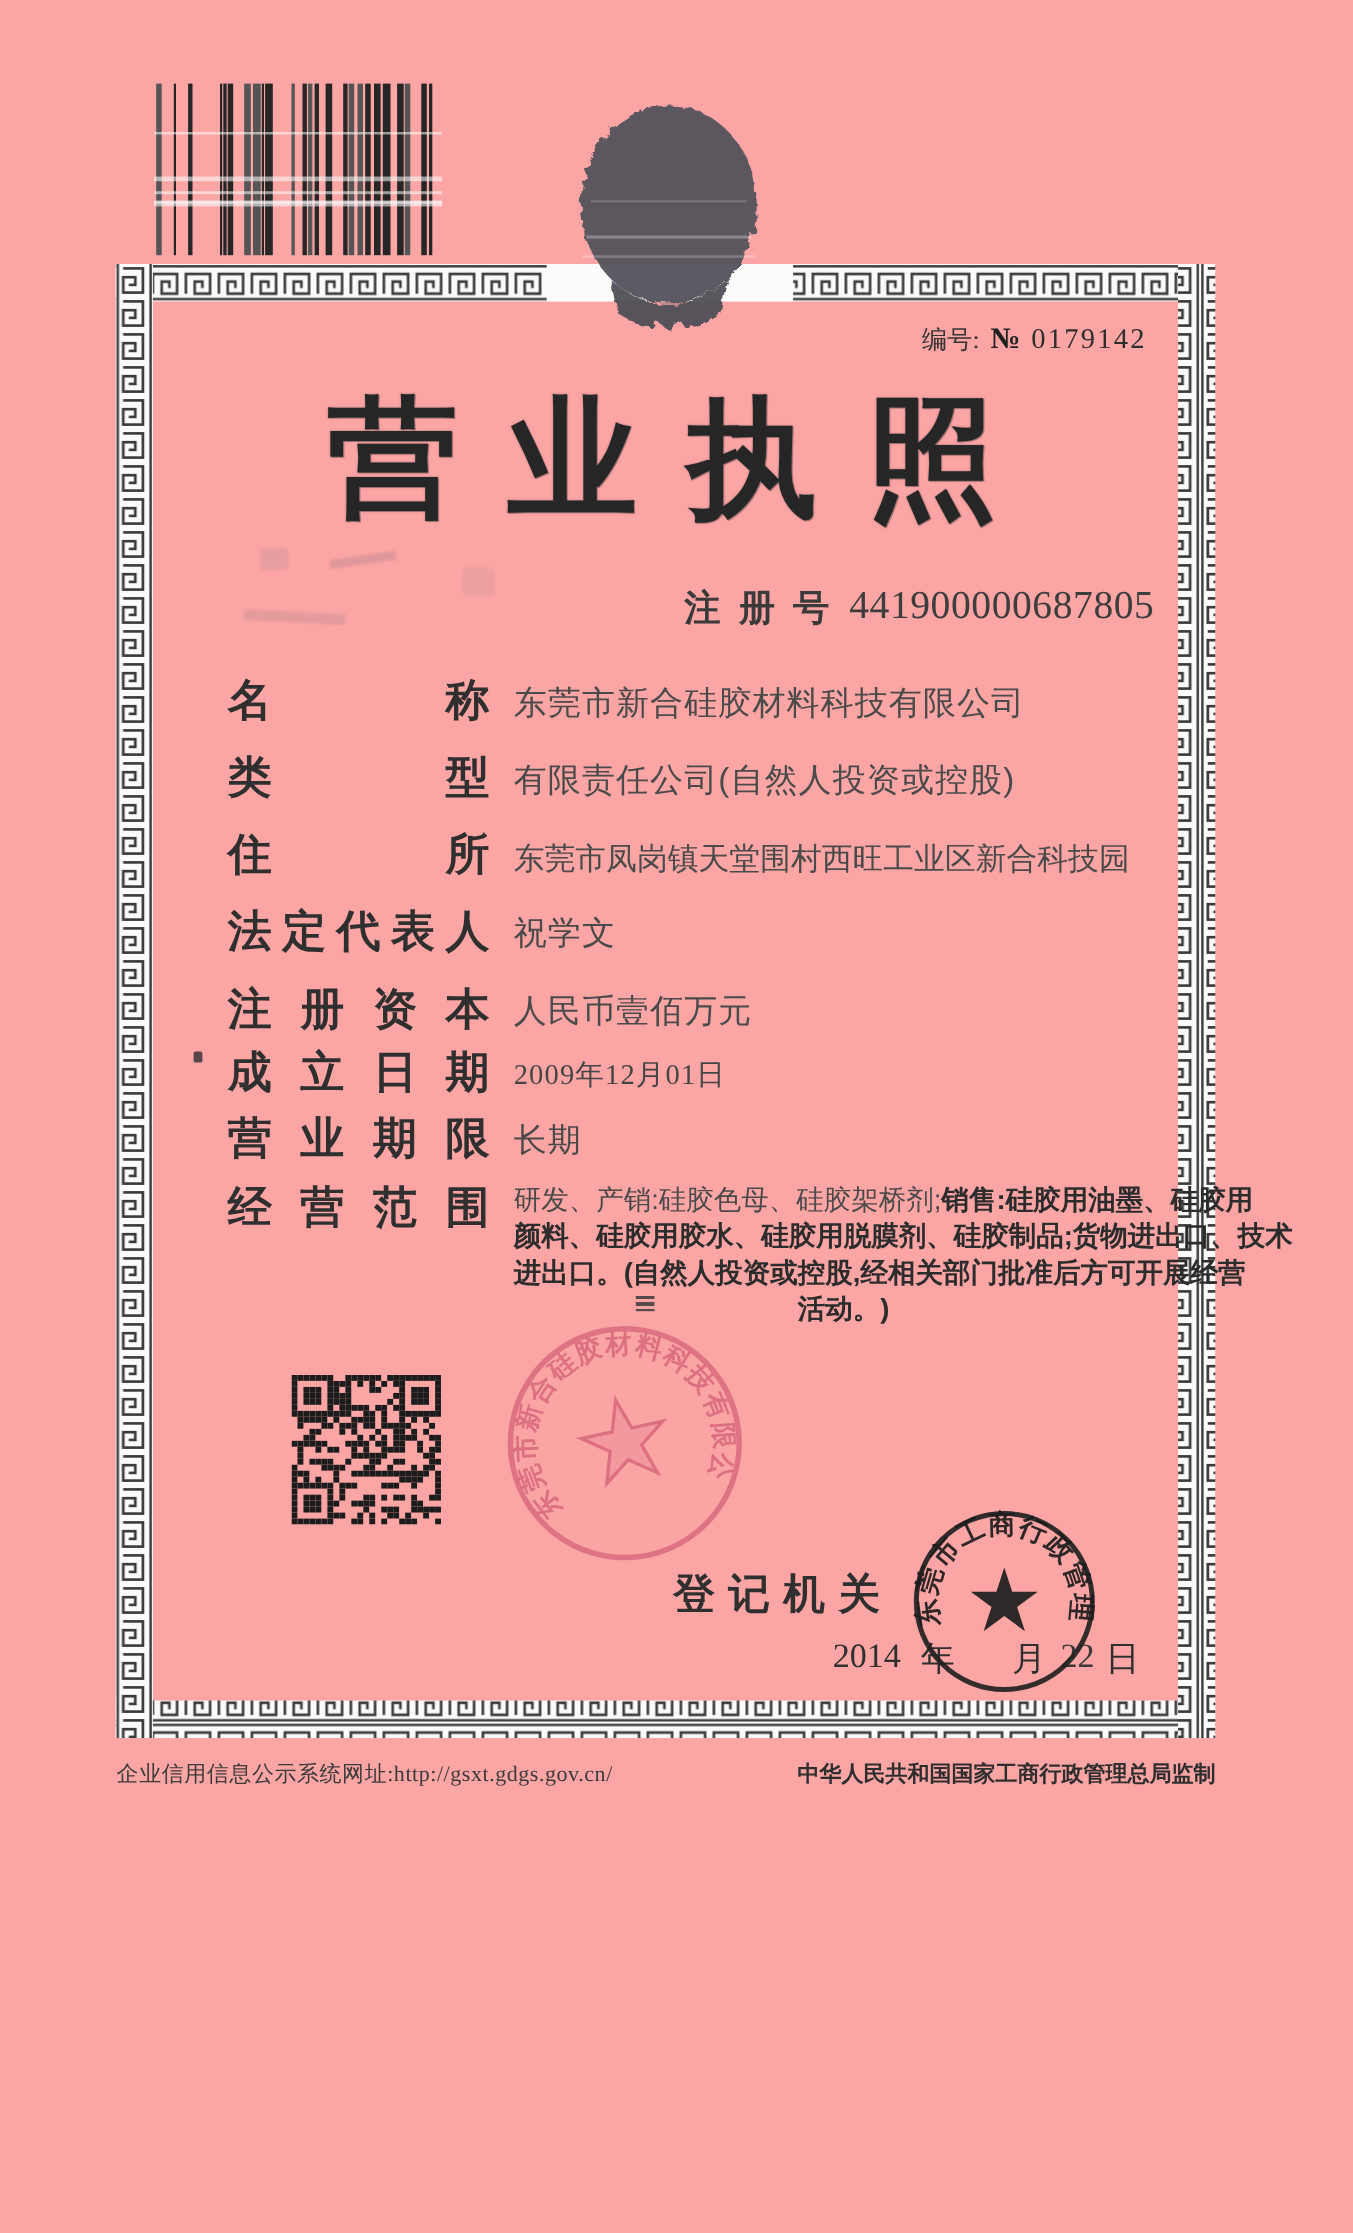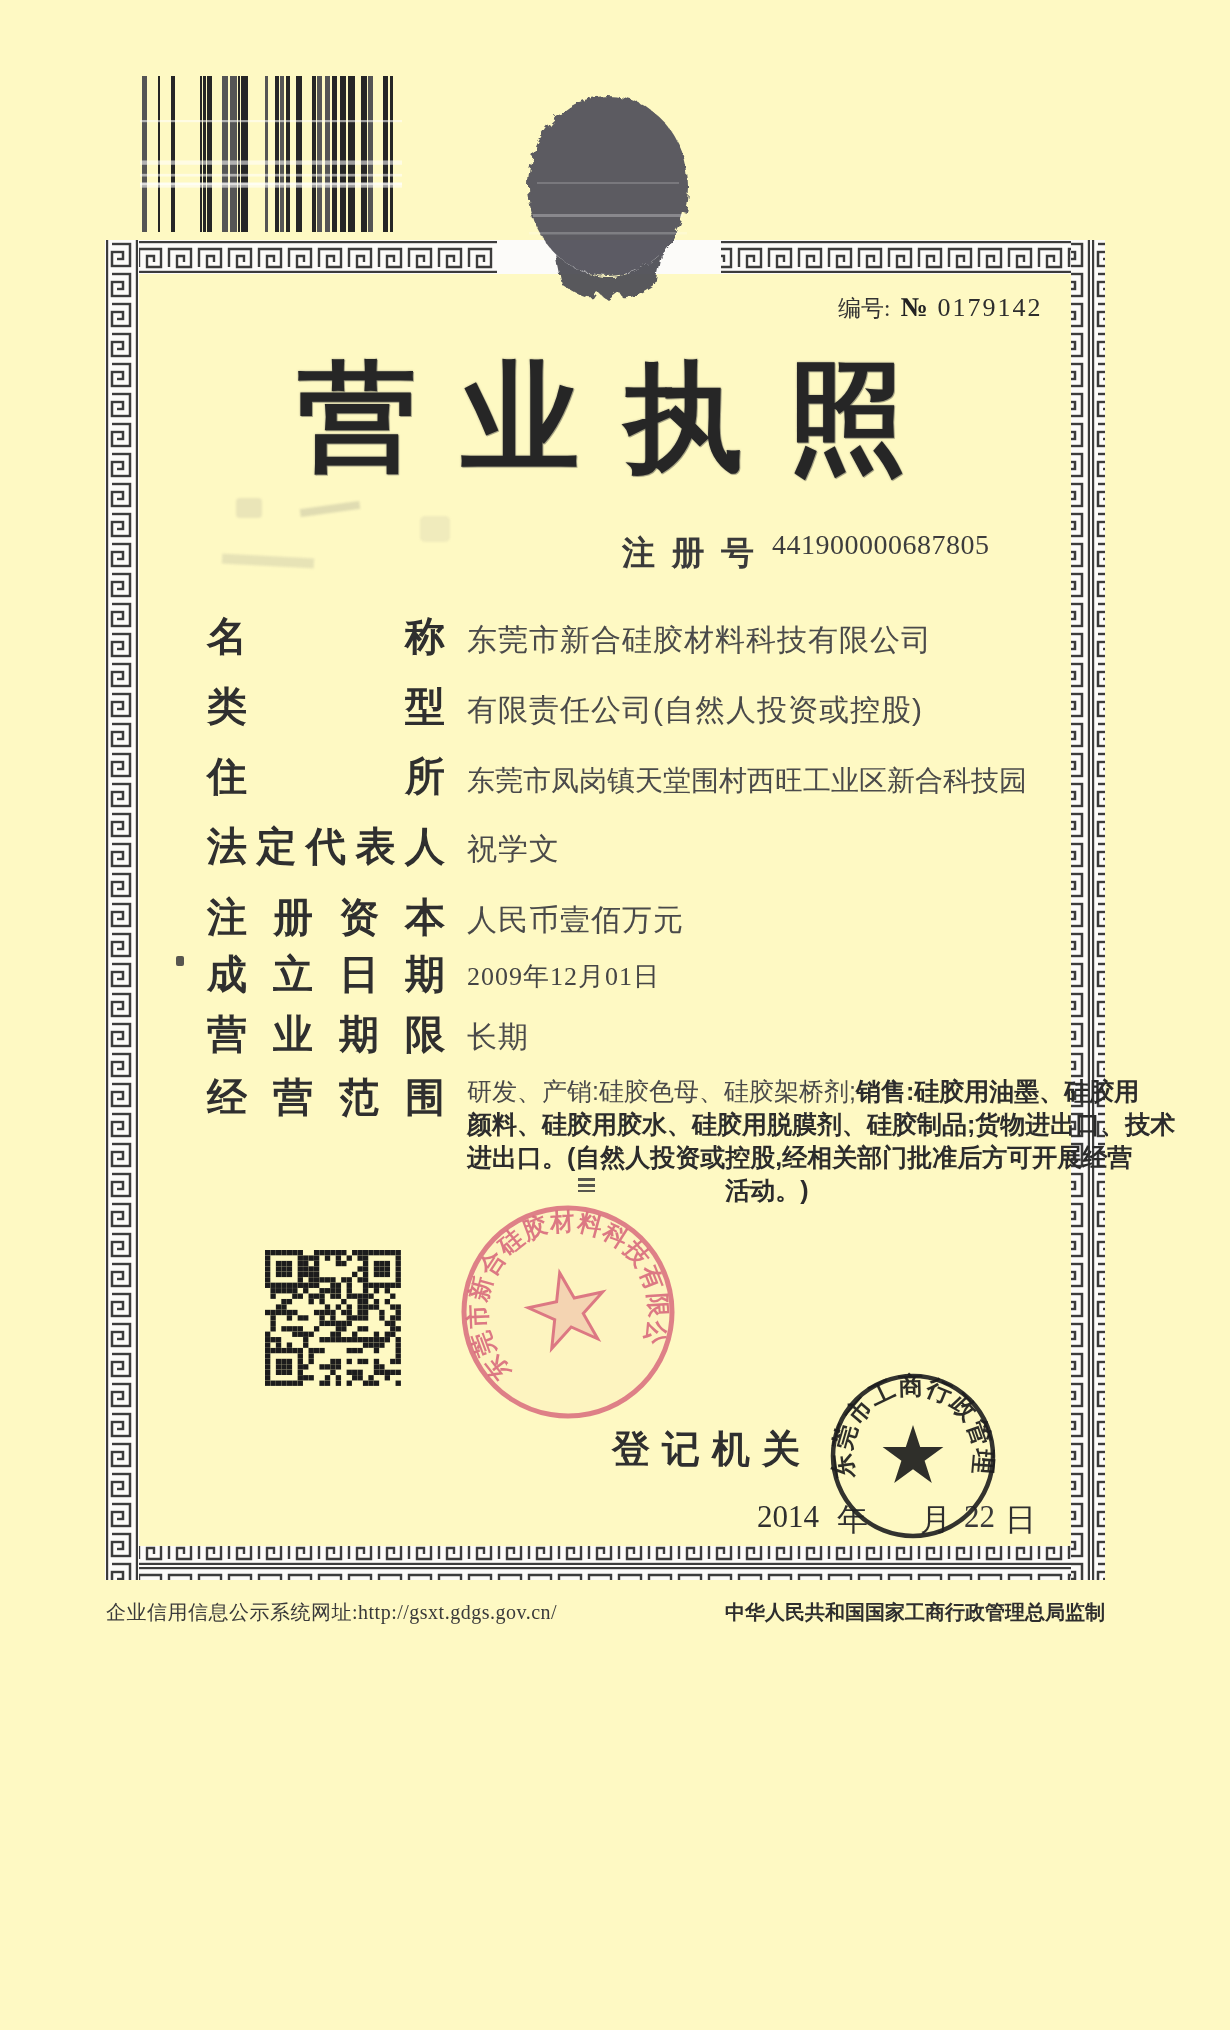--- a/index.html
+++ b/index.html
@@ -1,16 +1,16 @@
 <!DOCTYPE html>
 <html><head>
 <meta charset="utf-8">
 <style>
   html,body{margin:0;padding:0;background:#e8e8e6;}
-  .page{position:relative;width:1230px;height:2030px;background:#fef9c3;overflow:hidden;
+  .page{position:relative;width:1230px;height:2030px;background:#fca5a5;overflow:hidden;
         font-family:"Liberation Sans",sans-serif;color:#2a2a2a;}
 
   
   .barcode{position:absolute;left:140px;top:74px;width:262px;height:160px;}
   .emblem{position:absolute;left:503px;top:86px;width:210px;height:218px;}
   .serial{position:absolute;left:838px;top:250px;display:flex;align-items:baseline;gap:10px;white-space:nowrap;}
   .serial .lbl{font-family:"Liberation Serif",serif;font-size:23px;color:#333;}
   .serial .nomark{font-family:"Liberation Serif",serif;font-weight:700;font-size:27px;color:#222;}
   .serial .num{font-family:"Liberation Serif",serif;font-size:26px;letter-spacing:2px;color:#2d2d2d;margin-top:43px;}
 
@@ -20,21 +20,21 @@
   
   .doc-title{position:absolute;left:298px;top:352px;width:608px;font-size:118px;line-height:130px;
              font-weight:900;color:#262626;font-family:"Liberation Sans",sans-serif;
              text-shadow:0 0 2px rgba(70,70,70,.55), 1px 1px 0 rgba(40,40,40,.35);}
   .justify-chars{display:flex;justify-content:space-between;}
 
   
   .regline-label{position:absolute;left:622px;top:531px;width:132px;font-family:"Liberation Serif",serif;
                  font-weight:700;font-size:33px;color:#3a3a3a;}
   .regline-value{position:absolute;left:772px;top:529px;font-family:"Liberation Serif",serif;
-                 font-size:28px;letter-spacing:.5px;color:#3d3d3d;white-space:nowrap;}
+                 font-size:36px;letter-spacing:.5px;color:#3d3d3d;white-space:nowrap;}
 
   
   .row-label{position:absolute;left:207px;width:238px;font-family:"Liberation Serif",serif;
              font-weight:700;font-size:40px;line-height:44px;color:#2f2f2f;}
   .row-value{position:absolute;left:467px;font-size:30px;line-height:36px;color:#4a4a4a;
              white-space:nowrap;letter-spacing:1px;}
   .row-value.small{font-size:28px;letter-spacing:0;}
   .row-value.serif-digits{font-family:"Liberation Serif",serif;font-size:26px;color:#454545;}
 
   .scope{position:absolute;left:467px;top:1075px;width:600px;font-size:25px;line-height:33px;color:#303030;text-align:center;}
@@ -43,21 +43,21 @@
   .scope .b{font-weight:700;color:#2c2c2c;}
   .scope-mark{position:absolute;left:578px;top:1178px;width:17px;height:14px;opacity:.85;
               background:repeating-linear-gradient(180deg,#3a3a3a 0 3px,transparent 3px 6px);}
 
   
   .qr{position:absolute;left:265px;top:1250px;width:136px;height:136px;}
   .company-seal{position:absolute;left:452px;top:1196px;width:232px;height:232px;transform:rotate(-12deg);}
   .registry-label{position:absolute;left:612px;top:1424px;width:188px;font-family:"Liberation Serif",serif;
                   font-weight:700;font-size:38px;color:#2f2f2f;}
   .dateline{position:absolute;left:757px;top:1487px;height:40px;width:300px;
-            font-family:"Liberation Serif",serif;font-size:31px;color:#2f2f2f;margin-top:12px;}
+            font-family:"Liberation Serif",serif;font-size:31px;color:#2f2f2f;}
   .dateline span{position:absolute;top:0;white-space:nowrap;}
   .authority-seal{position:absolute;left:823px;top:1366px;width:180px;height:180px;}
 
   
   .footer-left{position:absolute;left:106px;top:1599px;font-family:"Liberation Serif",serif;
                font-size:20px;color:#3a3a3a;letter-spacing:.5px;white-space:nowrap;}
   .footer-right{position:absolute;left:600px;top:1599px;width:505px;text-align:right;
                 font-family:"Liberation Serif",serif;font-weight:600;font-size:20px;color:#2e2e2e;white-space:nowrap;}
 
   

